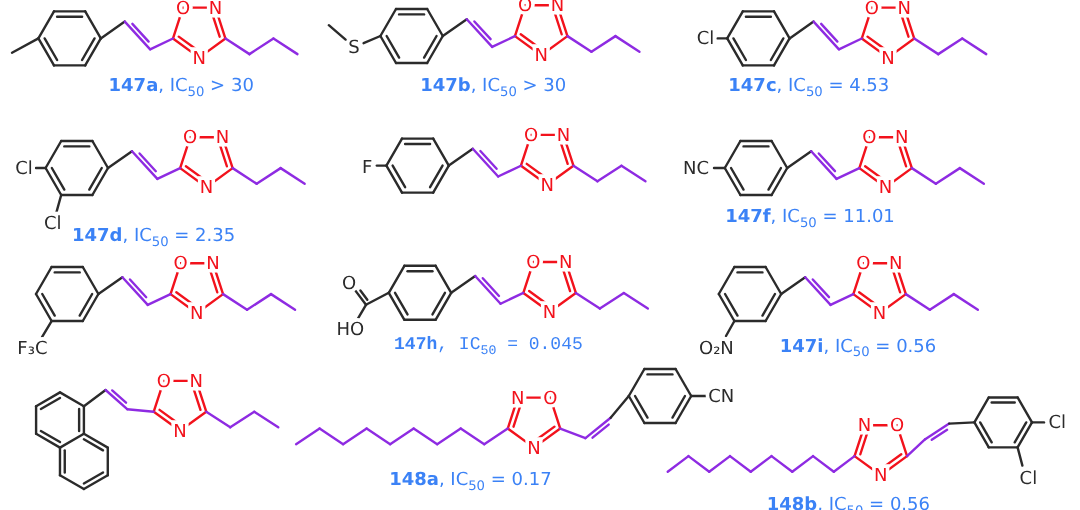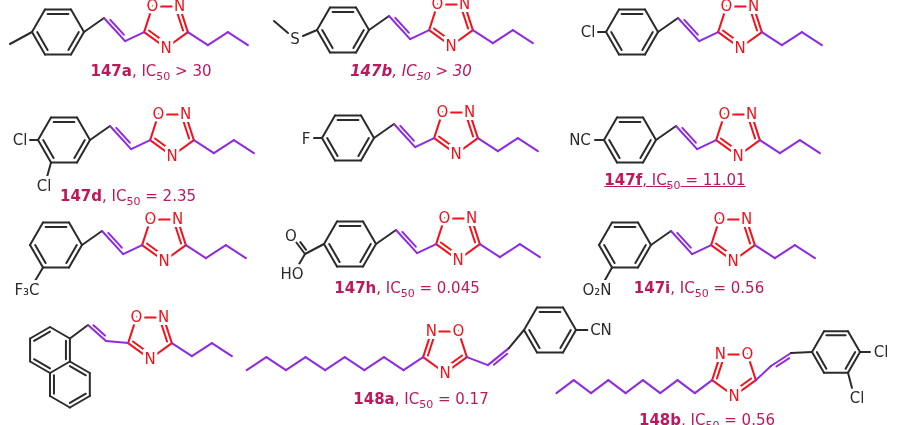--- a/index.html
+++ b/index.html
@@ -1,19 +1,19 @@
 <!DOCTYPE html>
 <html><head>
 <meta charset="utf-8">
 <style>
   html,body{margin:0;padding:0;background:#ffffff;}
   .fig{position:relative;width:900px;height:425px;background:#ffffff;overflow:hidden;
        font-family:"DejaVu Sans",sans-serif;}
   .fig svg{position:absolute;left:0;top:0;}
-  .lbl{position:absolute;transform:translateX(-50%);font-size:15px;color:#be185d;
+  .lbl{position:absolute;transform:translateX(-50%);font-size:15px;color:#3b82f6;
        white-space:pre;line-height:1.1;}
   .lbl b{font-weight:bold;}
   .lbl sub{font-size:11px;}
 </style>
 </head>
 <body>
 
 <div class="fig" id="fig">
     <svg width="900" height="425" viewBox="0 0 900 425">
       <g>
@@ -397,20 +397,21 @@
         <line x1="771" y1="366" x2="791" y2="353" stroke="#8e2be2" stroke-width="2" stroke-linecap="round"></line>
         <line x1="776.4529603920245" y1="366.5107082954222" x2="789.2529603920244" y2="358.19070829542216" stroke="#8e2be2" stroke-width="2" stroke-linecap="round"></line>
         <line x1="791" y1="353" x2="812" y2="352" stroke="#2b2b2b" stroke-width="2" stroke-linecap="round"></line>
         <line x1="860" y1="352" x2="870" y2="352" stroke="#2b2b2b" stroke-width="2" stroke-linecap="round"></line>
         <text x="881" y="352" fill="#2b2b2b" font-size="15" text-anchor="middle" dominant-baseline="central" paint-order="stroke" stroke="#ffffff" stroke-width="6" font-family="&quot;DejaVu Sans&quot;,sans-serif" font-weight="500">Cl</text>
         <line x1="848" y1="372.7846096908265" x2="852" y2="388" stroke="#2b2b2b" stroke-width="2" stroke-linecap="round"></line>
         <text x="857" y="398" fill="#2b2b2b" font-size="15" text-anchor="middle" dominant-baseline="central" paint-order="stroke" stroke="#ffffff" stroke-width="6" font-family="&quot;DejaVu Sans&quot;,sans-serif" font-weight="500">Cl</text>
       </g>
     </svg>
     <div class="lbl" style="left: 151px; top: 63px;"><b>147a</b><span>, IC</span><sub>50</sub><span> &gt; 30</span></div>
-    <div class="lbl" style="left: 411px; top: 63px; font-style: italic;"><b>147b</b><span>, IC</span><sub>50</sub><span> &gt; 30</span></div>
+    <div class="lbl" style="left: 411px; top: 63px;"><b>147b</b><span>, IC</span><sub>50</sub><span> &gt; 30</span></div>
+    <div class="lbl" style="left: 674px; top: 63px;"><b>147c</b><span>, IC</span><sub>50</sub><span> = 4.53</span></div>
     <div class="lbl" style="left: 128px; top: 188px;"><b>147d</b><span>, IC</span><sub>50</sub><span> = 2.35</span></div>
-    <div class="lbl" style="left: 675px; top: 172px; text-decoration: underline;"><b>147f</b><span>, IC</span><sub>50</sub><span> = 11.01</span></div>
-    <div class="lbl" style="left: 407px; top: 280px;"><b>147h</b><span>, IC</span><sub>50</sub><span> = 0.045</span></div>
-    <div class="lbl" style="left: 699px; top: 280px;"><b>147i</b><span>, IC</span><sub>50</sub><span> = 0.56</span></div>
-    <div class="lbl" style="left: 421px; top: 391px; text-align: center;"><b>148a</b><span>, IC</span><sub>50</sub><span> = 0.17</span></div>
+    <div class="lbl" style="left: 675px; top: 172px;"><b>147f</b><span>, IC</span><sub>50</sub><span> = 11.01</span></div>
+    <div class="lbl" style="left: 407px; top: 280px; font-family: Liberation Mono, monospace;"><b>147h</b><span>, IC</span><sub>50</sub><span> = 0.045</span></div>
+    <div class="lbl" style="left: 715px; top: 280px;"><b>147i</b><span>, IC</span><sub>50</sub><span> = 0.56</span></div>
+    <div class="lbl" style="left: 392px; top: 391px; text-align: center;"><b>148a</b><span>, IC</span><sub>50</sub><span> = 0.17</span></div>
     <div class="lbl" style="left: 707px; top: 412px; text-align: center;"><b>148b</b><span>, IC</span><sub>50</sub><span> = 0.56</span></div>
   </div>
 
 </body></html>

